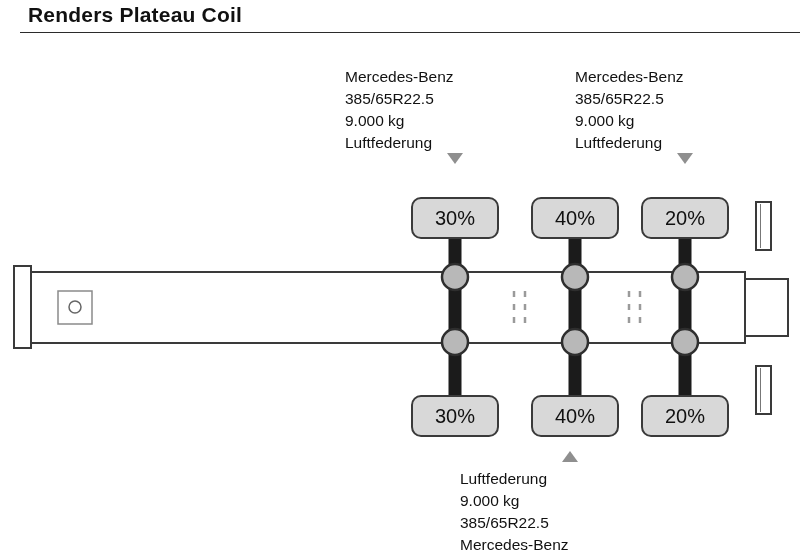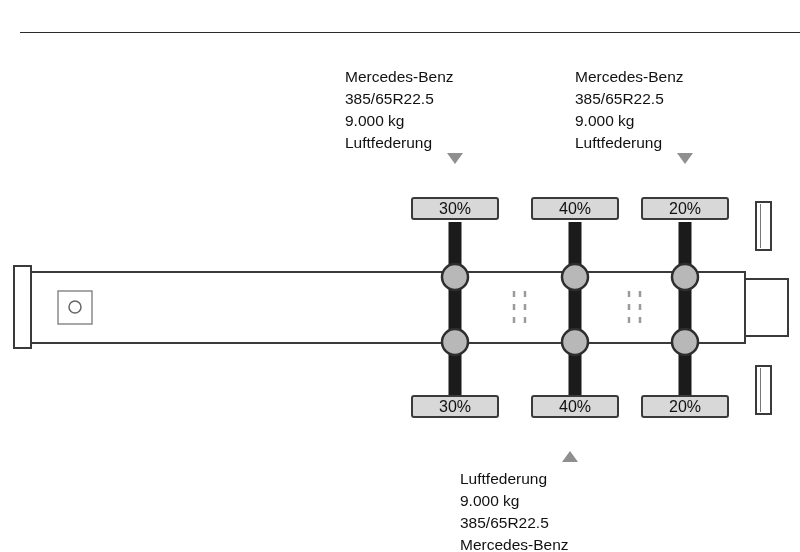--- a/index.html
+++ b/index.html
@@ -17,36 +17,37 @@
   }
   .title{position:absolute;left:28px;top:3px;font-size:21px;font-weight:600;letter-spacing:.2px;}
   .rule{position:absolute;left:20px;top:32px;width:780px;border-top:1.5px solid #2b2b2b;}
   .ref{position:absolute;left:20px;top:38px;font-size:12.5px;}
   .diagram{position:absolute;left:0;top:0;}
   .spec{position:absolute;width:220px;text-align:left;font-size:15.5px;line-height:22px;}
   .spec-a{left:345px;top:66px;}
   .spec-b{left:575px;top:66px;}
   .spec-bottom{left:460px;top:468px;}
   .pill{
-    position:absolute;width:88px;height:23px;box-sizing:border-box;
-    border:2px solid var(--outline);border-radius:3px;background:var(--pill-fill);
-    display:flex;align-items:center;justify-content:center;font-size:16px;
+    position:absolute;width:88px;height:42px;box-sizing:border-box;
+    border:2px solid var(--outline);border-radius:10px;background:var(--pill-fill);
+    display:flex;align-items:center;justify-content:center;font-size:20px;
   }
   .pill.t1{left:411px;top:197px;} .pill.t2{left:531px;top:197px;} .pill.t3{left:641px;top:197px;}
   .pill.b1{left:411px;top:395px;} .pill.b2{left:531px;top:395px;} .pill.b3{left:641px;top:395px;}
   .tri{position:absolute;width:0;height:0;border-left:8px solid transparent;border-right:8px solid transparent;}
   .tri-down{border-top:11px solid var(--arrow);}
   .tri-up{border-bottom:11px solid var(--arrow);}
   .tri.a1{left:447px;top:153px;} .tri.a3{left:677px;top:153px;} .tri.a2{left:562px;top:451px;}
 </style>
 </head>
 <body>
 
 <div class="page">
 
+  <div class="title">Renders Plateau Coil</div>
   <div class="rule"></div>
 
   <svg class="diagram" width="800" height="552" viewBox="0 0 800 552">
 
     <rect x="14" y="266" width="17" height="82" fill="#ffffff" style="stroke:var(--outline)" stroke-width="2"></rect>
 
     <rect x="31" y="272" width="714" height="71" fill="#ffffff" style="stroke:var(--outline)" stroke-width="2"></rect>
 
     <rect x="58" y="291" width="34" height="33" fill="none" stroke="#8a8a8a" stroke-width="1.5"></rect>
     <circle cx="75" cy="307" r="6" fill="#ffffff" stroke="#666666" stroke-width="1.5"></circle>

